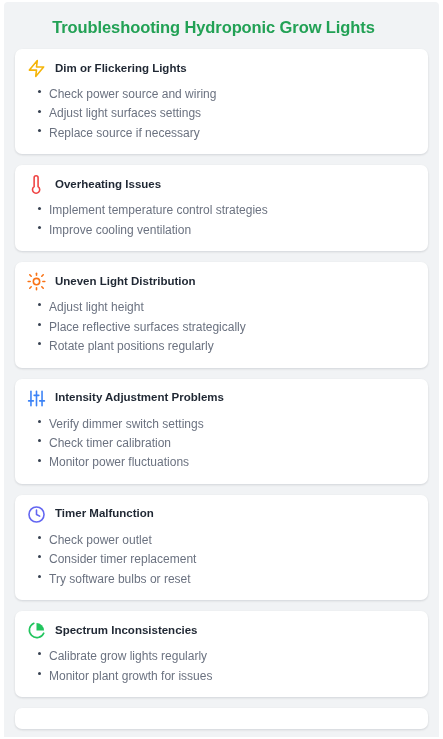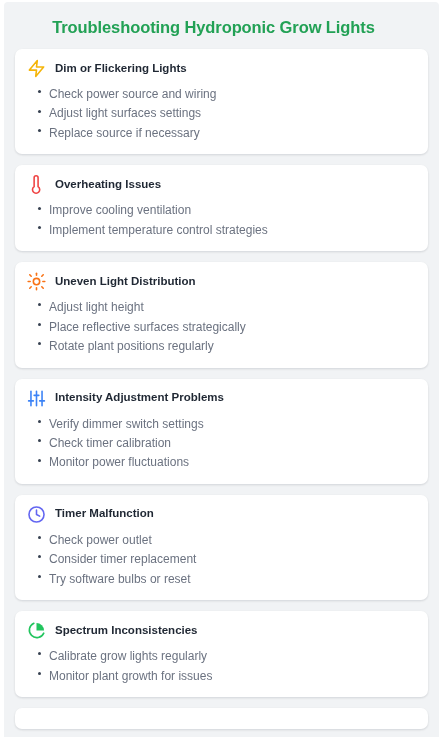--- a/index.html
+++ b/index.html
@@ -116,22 +116,22 @@
       <div class="card">
         <div class="card-header">
           <span class="card-icon">
             <svg viewBox="0 0 24 24" fill="none" stroke="#ef4444" stroke-width="2" stroke-linecap="round" stroke-linejoin="round">
               <path d="M14 14.76V3.5a2.5 2.5 0 0 0-5 0v11.26a4.5 4.5 0 1 0 5 0z"></path>
             </svg>
           </span>
           <span class="card-title">Overheating Issues</span>
         </div>
         <ul class="tips">
+          <li>Implement temperature control strategies</li>
           <li>Improve cooling ventilation</li>
-          <li>Implement temperature control strategies</li>
         </ul>
       </div>
       <div class="card">
         <div class="card-header">
           <span class="card-icon">
             <svg viewBox="0 0 24 24" fill="none" stroke="#f97316" stroke-width="2" stroke-linecap="round" stroke-linejoin="round">
               <circle cx="12" cy="12" r="4"></circle>
               <line x1="12" y1="1.5" x2="12" y2="4"></line>
               <line x1="12" y1="20" x2="12" y2="22.5"></line>
               <line x1="3.5" y1="3.5" x2="5.3" y2="5.3"></line>

